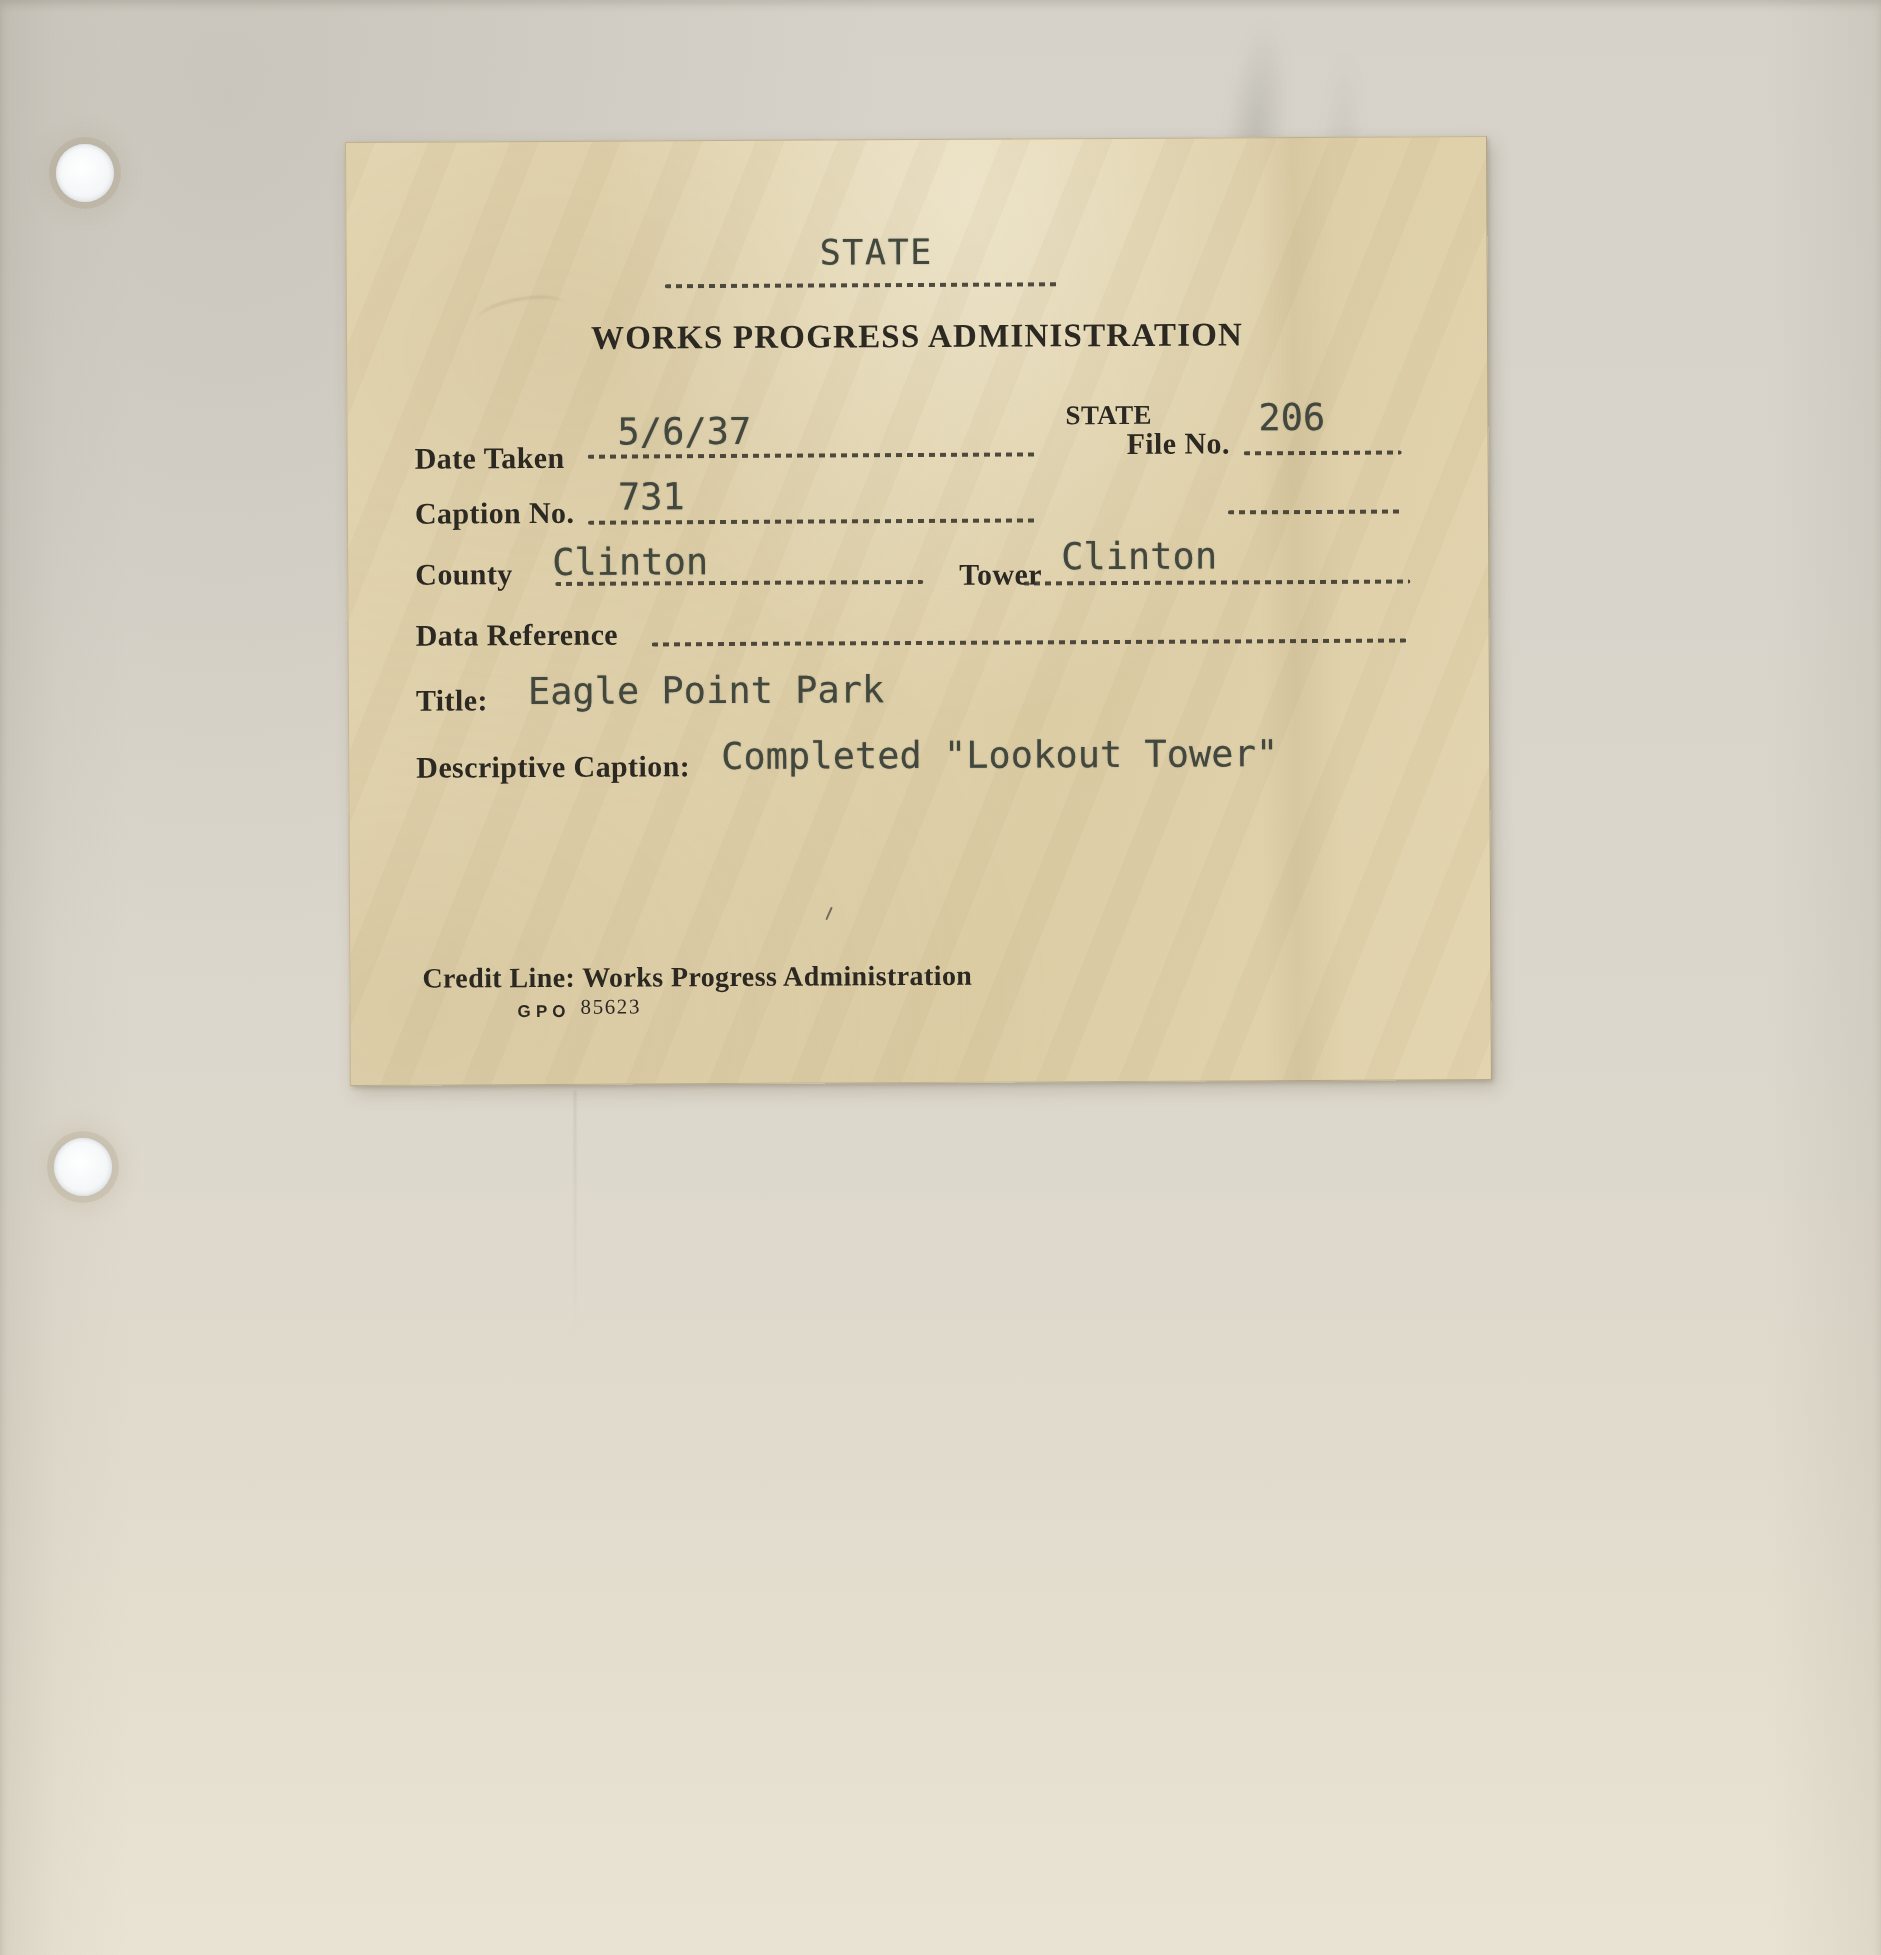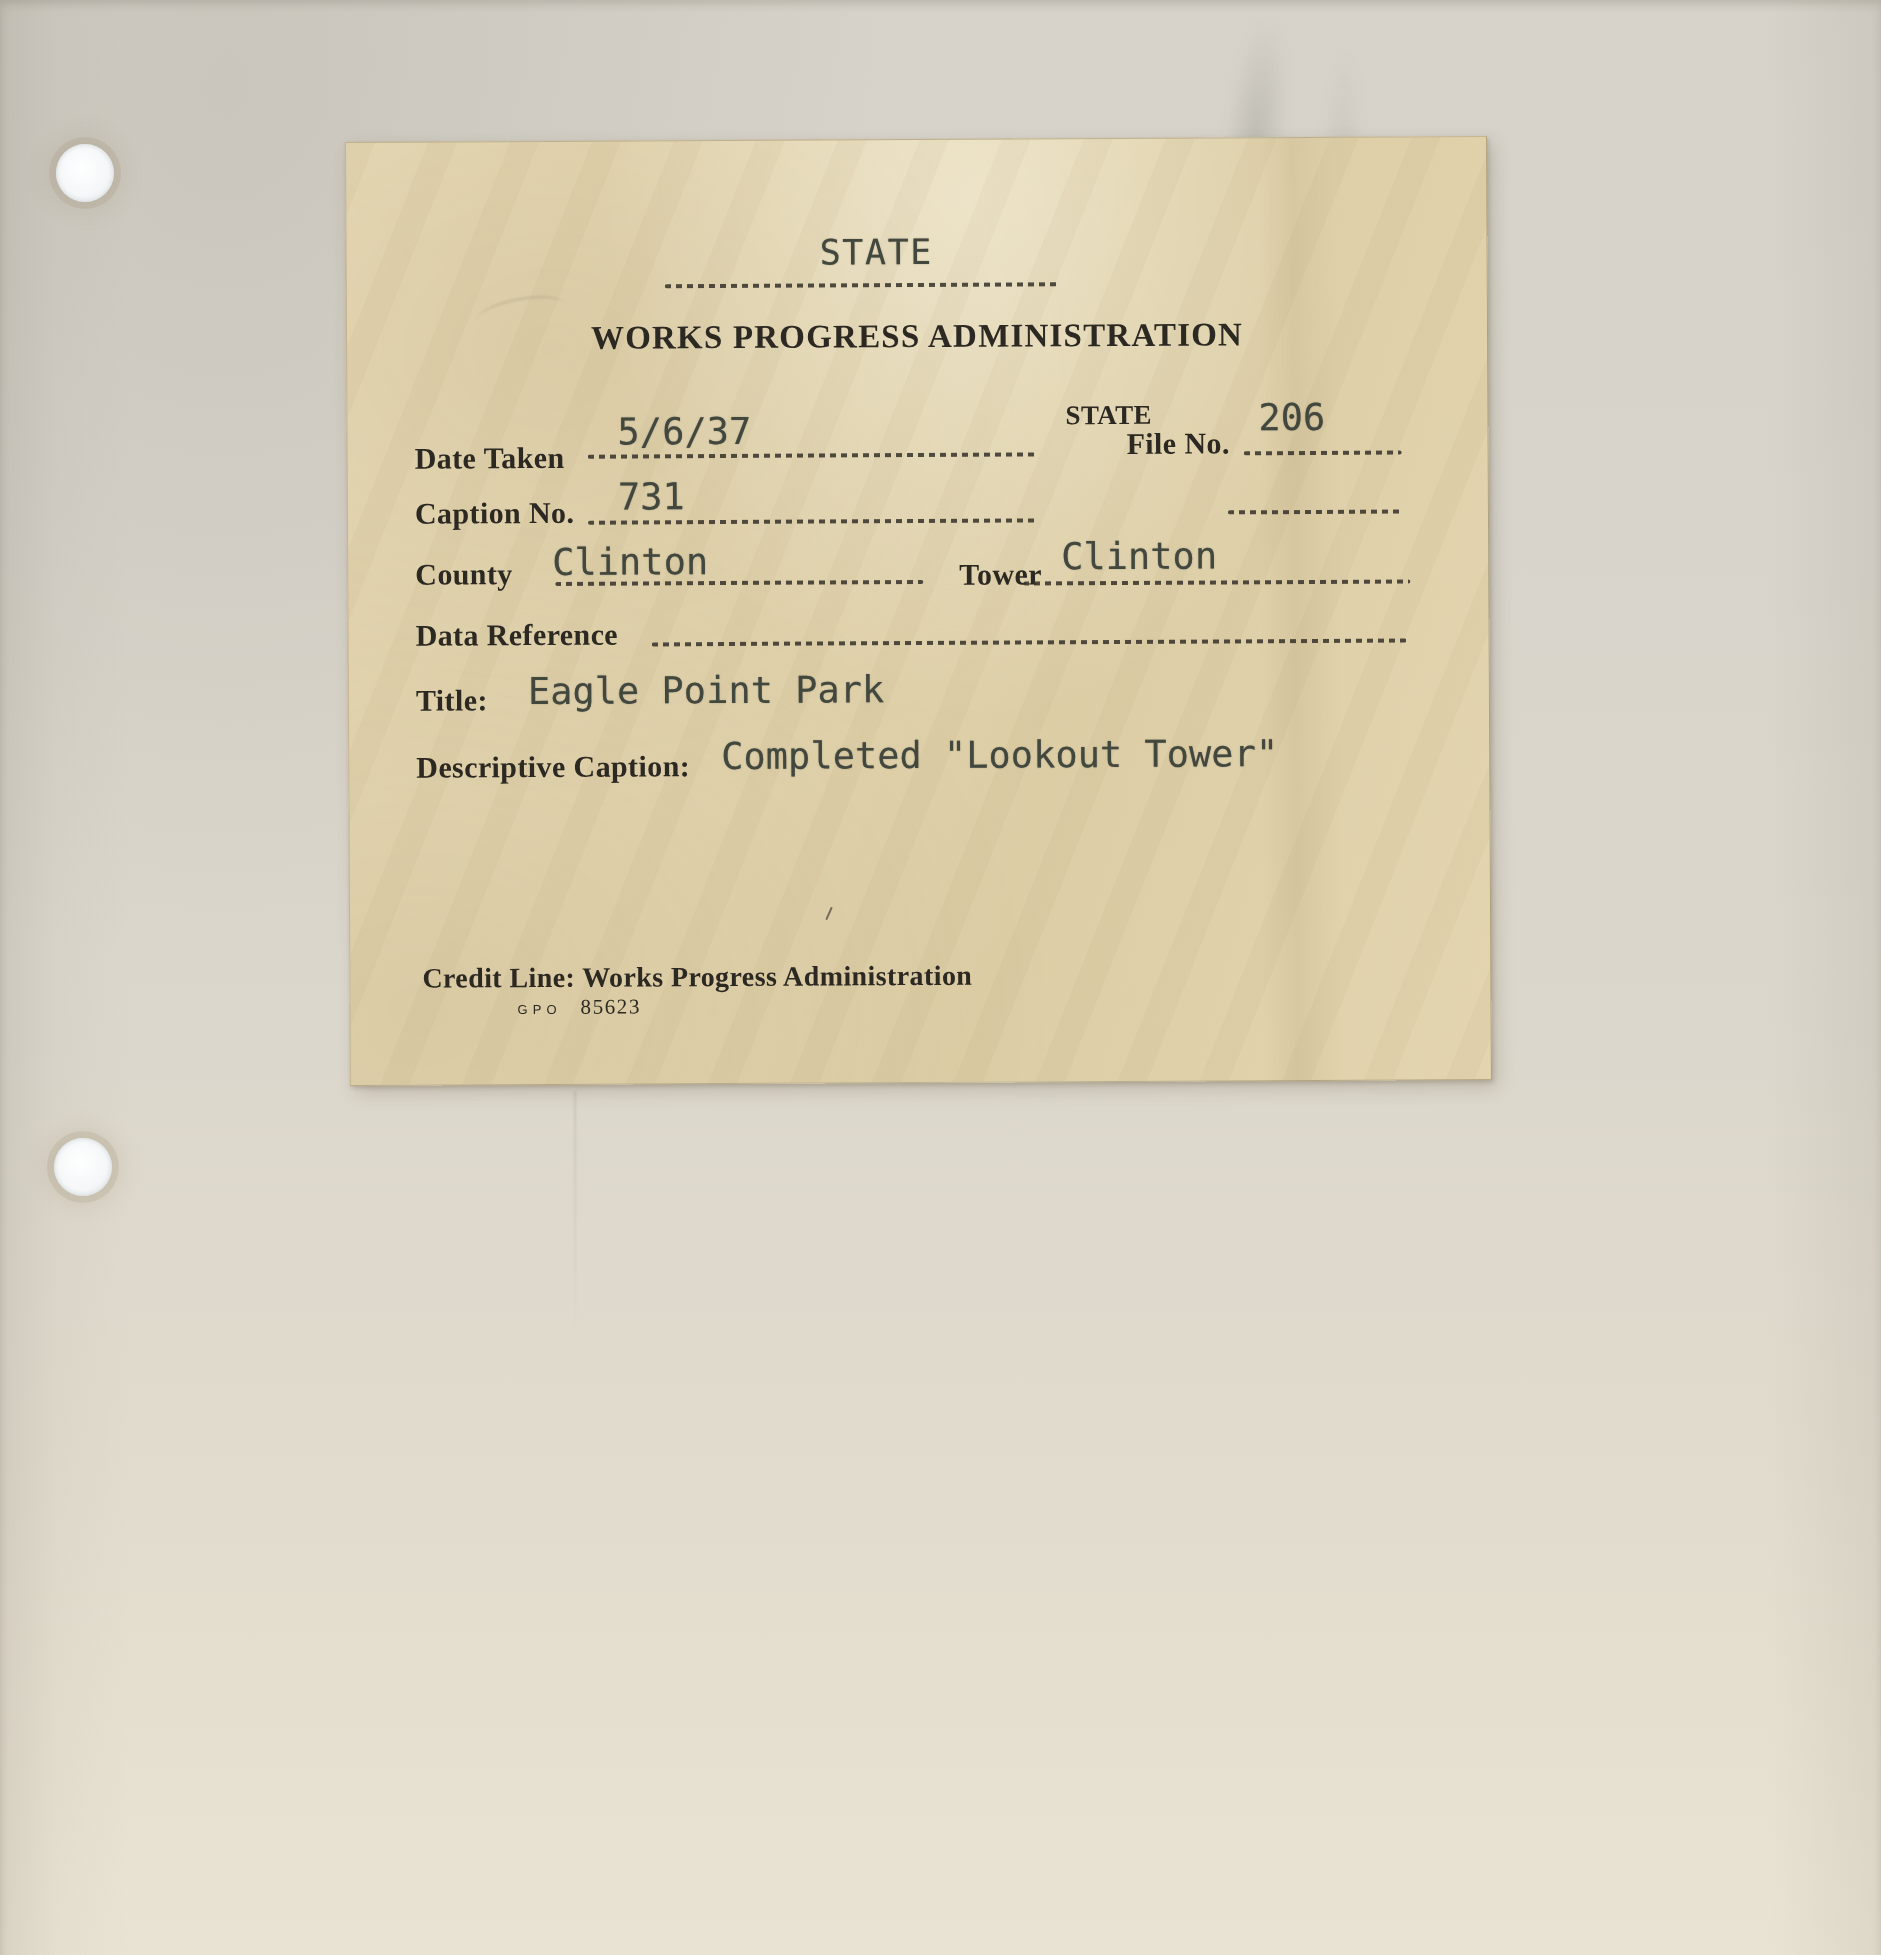--- a/index.html
+++ b/index.html
@@ -51,21 +51,21 @@
   .card::before{
     content:"";position:absolute;inset:0;pointer-events:none;
     background:repeating-linear-gradient(112deg, rgba(150,125,80,.055) 0 27px, transparent 27px 76px);
   }
   .lbl{position:absolute;font-family:"Liberation Serif",serif;font-weight:700;
        font-size:30px;color:#2c2822;letter-spacing:0.4px;white-space:pre;}
   .org{left:0;top:178px;width:100%;text-align:center;font-size:33px;letter-spacing:1.2px;}
   .state-label{left:718px;top:261px;font-size:27px;}
   .credit{left:72px;top:820px;font-size:28px;}
   .gpo{position:absolute;left:167px;top:860px;font-family:"Liberation Sans",sans-serif;
-       font-weight:400;font-size:13px;letter-spacing:5.1px;color:#2c2822;}
+       font-weight:700;font-size:17px;letter-spacing:5.1px;color:#2c2822;}
   .gpo-num{position:absolute;left:230px;top:853px;font-family:"Liberation Serif",serif;
        font-size:21px;color:#2c2822;letter-spacing:1.6px;}
   .typed{position:absolute;font-family:"DejaVu Sans Mono",monospace;font-size:37px;
        color:#43483f;text-shadow:0 0 1.2px rgba(63,68,62,.55);white-space:pre;}
   .t-iowa{left:473px;top:92px;font-size:35px;letter-spacing:1.6px;}
   .t-date{left:270px;top:269px;}
   .t-file{left:911px;top:258px;}
   .t-proj{left:270px;top:334px;}
   .t-county{left:204px;top:399px;}
   .t-city{left:713px;top:396px;}

